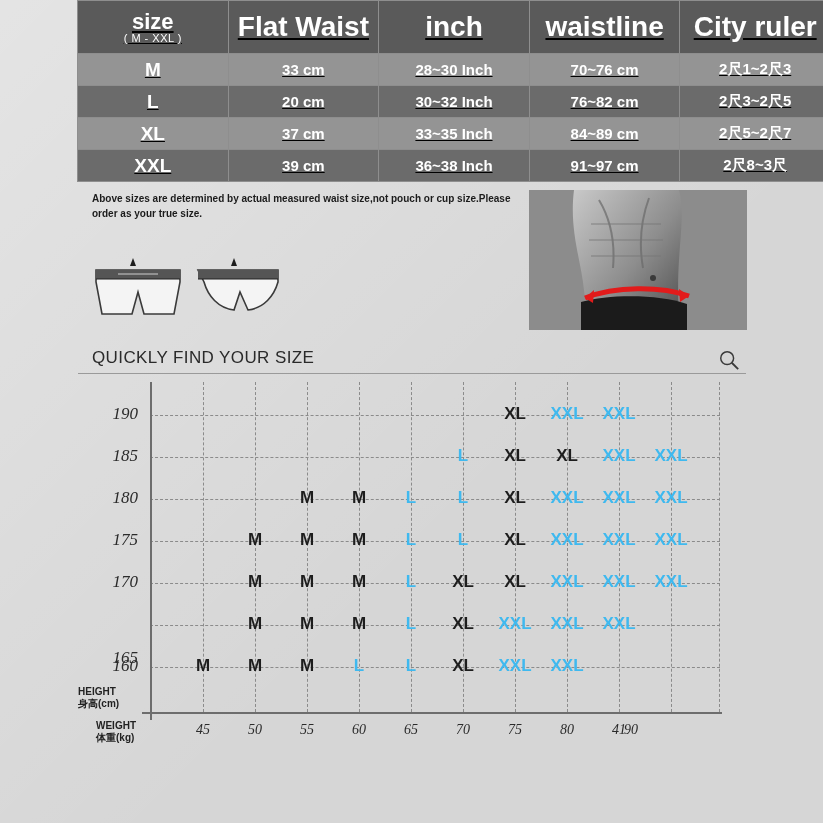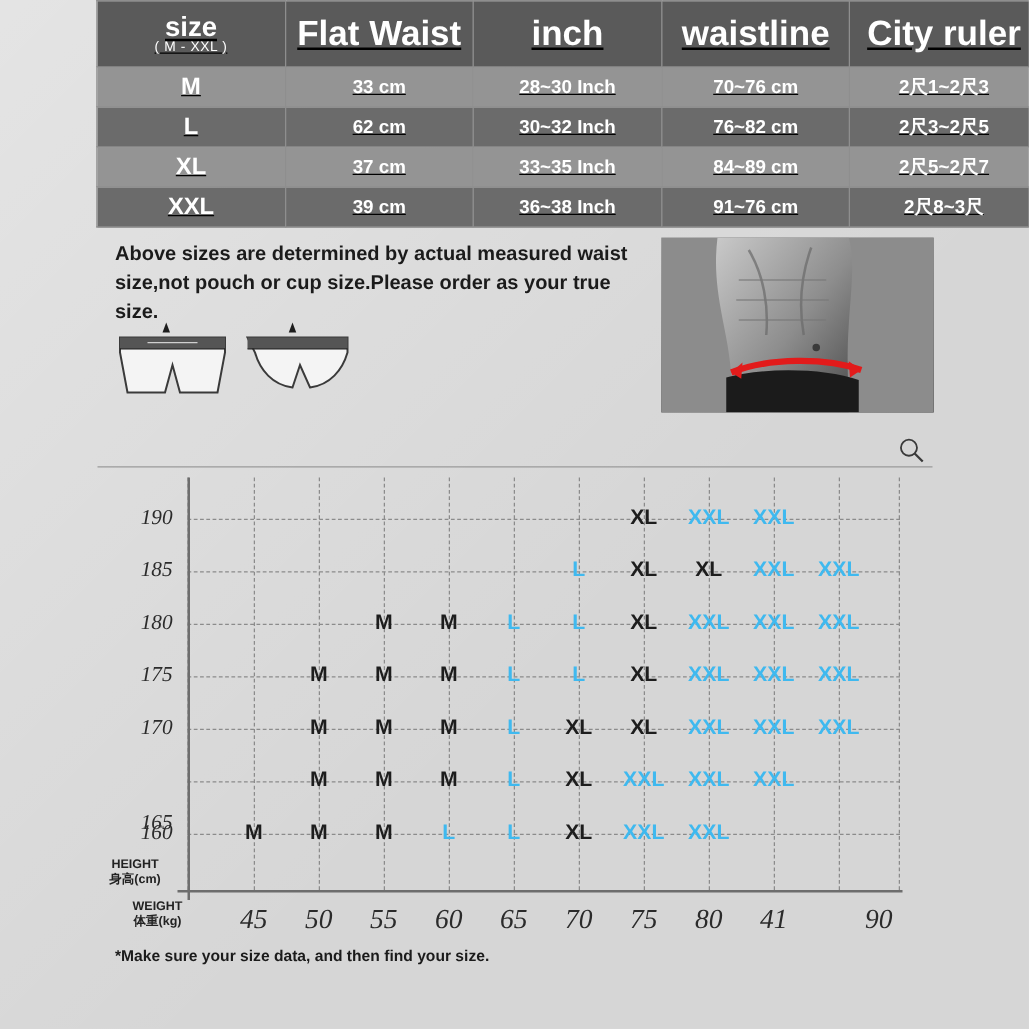--- a/index.html
+++ b/index.html
@@ -66,21 +66,21 @@
   }
   .row-a td { background: #949494; }
   .row-b td { background: #6b6b6b; }
 
   
   .note {
     position: absolute;
     left: 92px;
     top: 192px;
     width: 420px;
-    font-size: 16px;
+    font-size: 10px;
     line-height: 1.45;
     color: #1b1b1b;
     font-weight: bold;
     font-family: "Liberation Sans", sans-serif;
   }
 
   .garments {
     position: absolute;
     left: 88px;
     top: 252px;
@@ -168,31 +168,31 @@
     text-align: right;
     font-size: 17px;
     font-style: italic;
     color: #2b2b2b;
     font-family: "Liberation Serif", serif;
   }
   .xlabel {
     position: absolute;
     width: 46px;
     text-align: center;
-    font-size: 22px;
+    font-size: 14px;
     font-style: italic;
     color: #2b2b2b;
     font-family: "Liberation Serif", serif;
   }
   .axis-cap {
     position: absolute;
     font-size: 10px;
     color: #222;
     line-height: 1.15;
-    text-align: center;
+    text-align: left;
     font-weight: bold;
   }
   .cell {
     position: absolute;
     width: 40px;
     text-align: center;
     font-size: 17px;
     font-weight: bold;
     transform: translate(-20px, -11px);
   }
@@ -229,37 +229,37 @@
     <tbody>
       <tr class="row-a">
         <td class="lbl">M</td>
         <td>33 cm</td>
         <td>28~30 Inch</td>
         <td>70~76 cm</td>
         <td>2尺1~2尺3</td>
       </tr>
       <tr class="row-b">
         <td class="lbl">L</td>
-        <td>62 cm</td>
+        <td>20 cm</td>
         <td>30~32 Inch</td>
         <td>76~82 cm</td>
         <td>2尺3~2尺5</td>
       </tr>
       <tr class="row-a">
         <td class="lbl">XL</td>
         <td>37 cm</td>
         <td>33~35 Inch</td>
         <td>84~89 cm</td>
         <td>2尺5~2尺7</td>
       </tr>
       <tr class="row-b">
         <td class="lbl">XXL</td>
         <td>39 cm</td>
         <td>36~38 Inch</td>
-        <td>91~76 cm</td>
+        <td>91~97 cm</td>
         <td>2尺8~3尺</td>
       </tr>
     </tbody>
   </table>
 
   <div class="note">Above sizes are determined by actual measured waist size,not pouch or cup size.Please order as your true size.</div>
 
   <svg class="garments" viewBox="0 0 200 80">
 
     <g>
@@ -293,20 +293,21 @@
       <path d="M120,8 C112,30 110,55 114,78" stroke="#6a6a6a" stroke-width="2" fill="none" opacity="0.7"></path>
       <path d="M62,34 h70 M60,50 h74 M62,66 h70" stroke="#777" stroke-width="1.5" opacity="0.55"></path>
       <circle cx="124" cy="88" r="3" fill="#3a3a3a"></circle>
       <path d="M52,112 C80,104 130,104 158,114 L158,140 L52,140 Z" fill="#1b1b1b"></path>
       <path d="M56,108 C86,96 132,96 160,106" stroke="#e21b1b" stroke-width="5" fill="none"></path>
       <path d="M160,106 l-10,-7 l1,13 z" fill="#e21b1b"></path>
       <path d="M56,108 l9,-8 l-1,13 z" fill="#e21b1b"></path>
     </svg>
   </div>
 
+  <div class="panel-title">QUICKLY FIND YOUR SIZE</div>
   <div class="panel-rule"></div>
   <svg class="magnifier" viewBox="0 0 24 24">
     <circle cx="10" cy="10" r="7" fill="none" stroke="#3a3a3a" stroke-width="1.6"></circle>
     <line x1="15" y1="15" x2="22" y2="22" stroke="#3a3a3a" stroke-width="2"></line>
   </svg>
 
   <div class="grid">
     <div class="gline-v" style="left:0px"></div>
     <div class="gline-v" style="left:53px"></div>
     <div class="gline-v" style="left:105px"></div>
@@ -346,21 +347,21 @@
 
   <div class="xlabel" style="left:180px; top:722px">45</div>
   <div class="xlabel" style="left:232px; top:722px">50</div>
   <div class="xlabel" style="left:284px; top:722px">55</div>
   <div class="xlabel" style="left:336px; top:722px">60</div>
   <div class="xlabel" style="left:388px; top:722px">65</div>
   <div class="xlabel" style="left:440px; top:722px">70</div>
   <div class="xlabel" style="left:492px; top:722px">75</div>
   <div class="xlabel" style="left:544px; top:722px">80</div>
   <div class="xlabel" style="left:596px; top:722px">41</div>
-  <div class="xlabel" style="left:680px; top:722px">90</div>
+  <div class="xlabel" style="left:608px; top:722px">90</div>
 
   <div class="axis-cap" style="left:96px; top:720px; width:60px;">
     <div>WEIGHT</div>
     <div>体重(kg)</div>
   </div>
 
   <div id="cells-layer">
       <div class="cell c-dark" style="left: 515px; top: 415px;">XL</div>
       <div class="cell c-blue" style="left: 567px; top: 415px;">XXL</div>
       <div class="cell c-blue" style="left: 619px; top: 415px;">XXL</div>
@@ -406,15 +407,14 @@
       <div class="cell c-dark" style="left: 203px; top: 667px;">M</div>
       <div class="cell c-dark" style="left: 255px; top: 667px;">M</div>
       <div class="cell c-dark" style="left: 307px; top: 667px;">M</div>
       <div class="cell c-blue" style="left: 359px; top: 667px;">L</div>
       <div class="cell c-blue" style="left: 411px; top: 667px;">L</div>
       <div class="cell c-dark" style="left: 463px; top: 667px;">XL</div>
       <div class="cell c-blue" style="left: 515px; top: 667px;">XXL</div>
       <div class="cell c-blue" style="left: 567px; top: 667px;">XXL</div>
     </div>
 
-  <div class="footnote">*Make sure your size data, and then find your size.</div>
 
 </div>
 
 </body></html>

